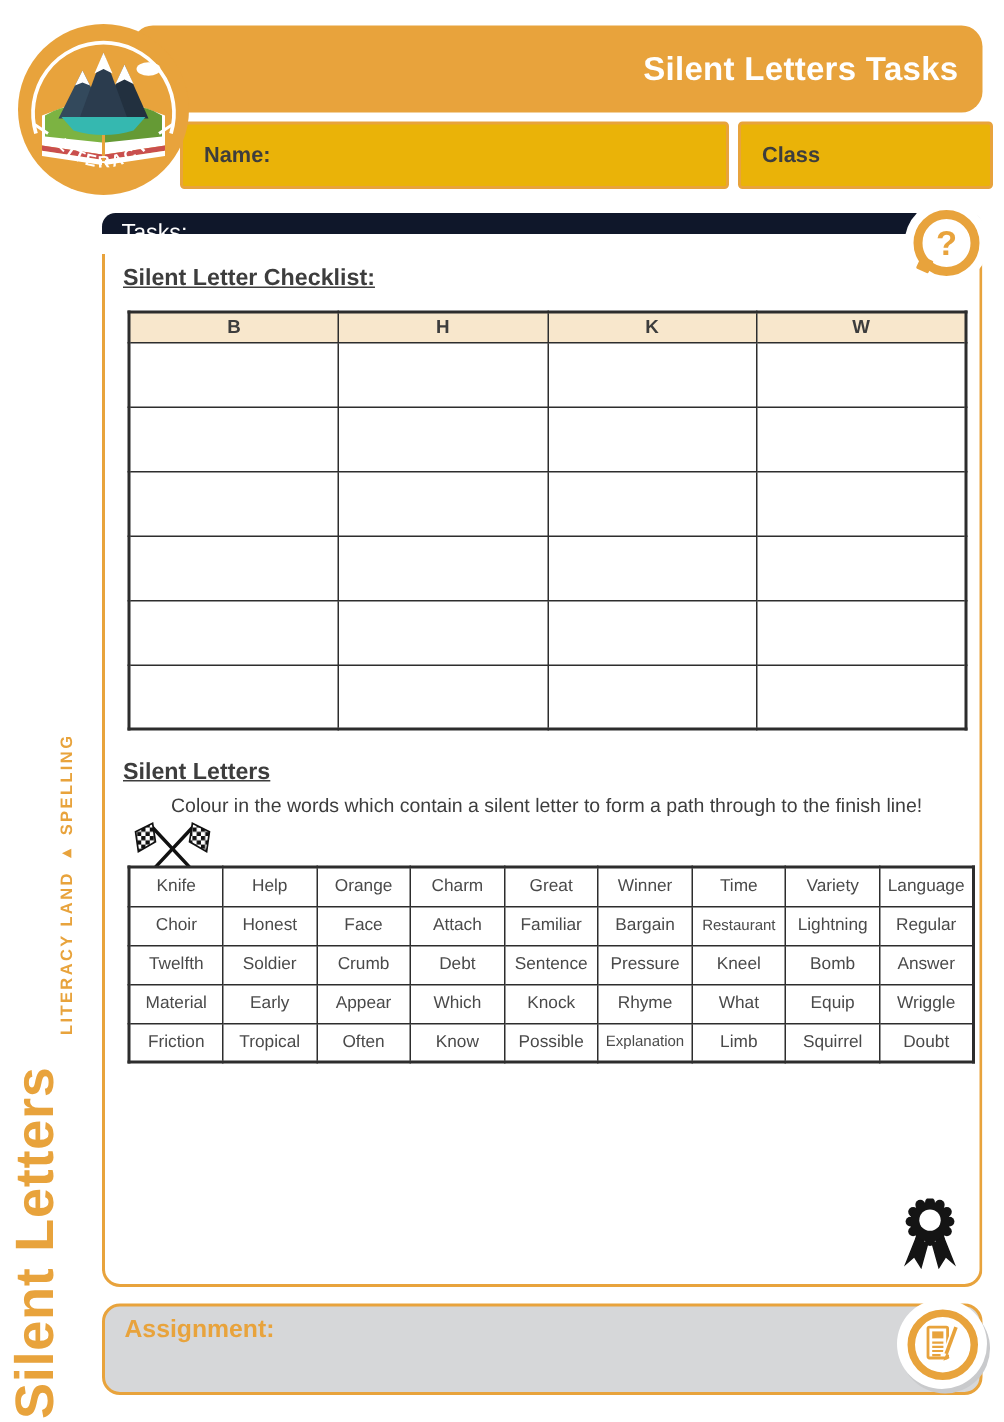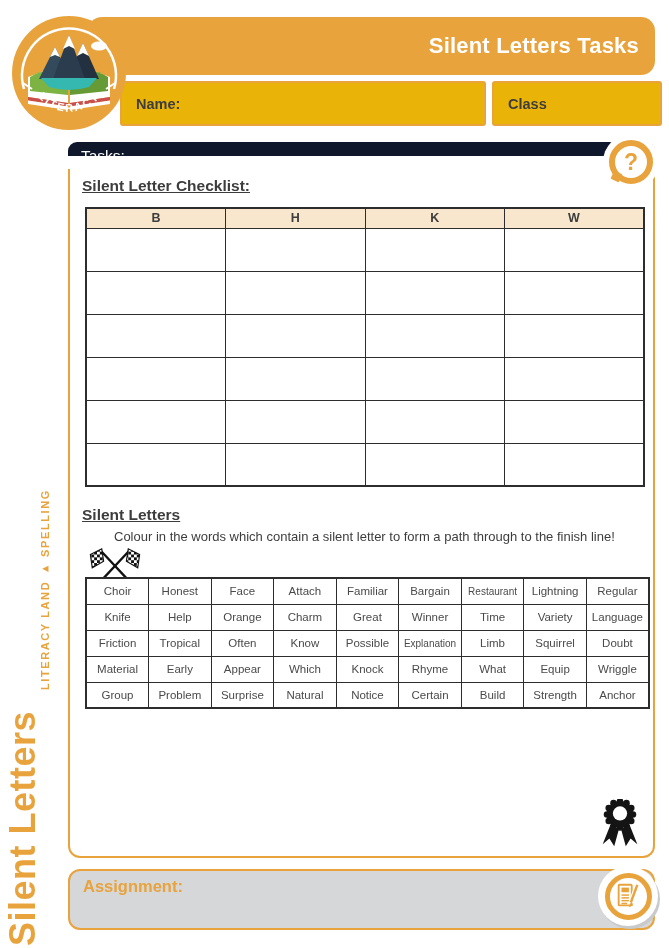--- a/index.html
+++ b/index.html
@@ -212,73 +212,73 @@
   </defs>
   <line x1="14" y1="6" x2="42" y2="36" stroke="#111111" stroke-width="2.4" stroke-linecap="round"></line>
   <line x1="42" y1="6" x2="14" y2="36" stroke="#111111" stroke-width="2.4" stroke-linecap="round"></line>
   <polygon points="2,9 14,3 16,16 4,23" fill="url(#chk)" stroke="#111111" stroke-width="1.2"></polygon>
   <polygon points="54,9 42,3 40,16 52,23" fill="url(#chk)" stroke="#111111" stroke-width="1.2"></polygon>
 </svg>
 
 <table class="word-table">
   <tbody>
       <tr>
+        <td>Knife</td>
+        <td>Help</td>
+        <td>Orange</td>
+        <td>Charm</td>
+        <td>Great</td>
+        <td>Winner</td>
+        <td>Time</td>
+        <td>Variety</td>
+        <td>Language</td>
+      </tr>
+      <tr>
         <td>Choir</td>
         <td>Honest</td>
         <td>Face</td>
         <td>Attach</td>
         <td>Familiar</td>
         <td>Bargain</td>
         <td style="font-size: 10px;">Restaurant</td>
         <td>Lightning</td>
         <td>Regular</td>
       </tr>
       <tr>
-        <td>Knife</td>
-        <td>Help</td>
-        <td>Orange</td>
-        <td>Charm</td>
-        <td>Great</td>
-        <td>Winner</td>
-        <td>Time</td>
-        <td>Variety</td>
-        <td>Language</td>
+        <td>Twelfth</td>
+        <td>Soldier</td>
+        <td>Crumb</td>
+        <td>Debt</td>
+        <td>Sentence</td>
+        <td>Pressure</td>
+        <td>Kneel</td>
+        <td>Bomb</td>
+        <td>Answer</td>
+      </tr>
+      <tr>
+        <td>Material</td>
+        <td>Early</td>
+        <td>Appear</td>
+        <td>Which</td>
+        <td>Knock</td>
+        <td>Rhyme</td>
+        <td>What</td>
+        <td>Equip</td>
+        <td>Wriggle</td>
       </tr>
       <tr>
         <td>Friction</td>
         <td>Tropical</td>
         <td>Often</td>
         <td>Know</td>
         <td>Possible</td>
         <td style="font-size: 10px;">Explanation</td>
         <td>Limb</td>
         <td>Squirrel</td>
         <td>Doubt</td>
-      </tr>
-      <tr>
-        <td>Material</td>
-        <td>Early</td>
-        <td>Appear</td>
-        <td>Which</td>
-        <td>Knock</td>
-        <td>Rhyme</td>
-        <td>What</td>
-        <td>Equip</td>
-        <td>Wriggle</td>
-      </tr>
-      <tr>
-        <td>Group</td>
-        <td>Problem</td>
-        <td>Surprise</td>
-        <td>Natural</td>
-        <td>Notice</td>
-        <td>Certain</td>
-        <td>Build</td>
-        <td>Strength</td>
-        <td>Anchor</td>
       </tr>
     </tbody>
 </table>
 
 <svg class="rosette" viewBox="0 0 44 54" width="44" height="52">
   <g fill="#141414">
     <circle cx="35.5" cy="16" r="3.4"></circle>
       <circle cx="33.7" cy="9.25" r="3.4"></circle>
     <circle cx="28.75" cy="4.3" r="3.4"></circle>
       <circle cx="22" cy="2.5" r="3.4"></circle>

